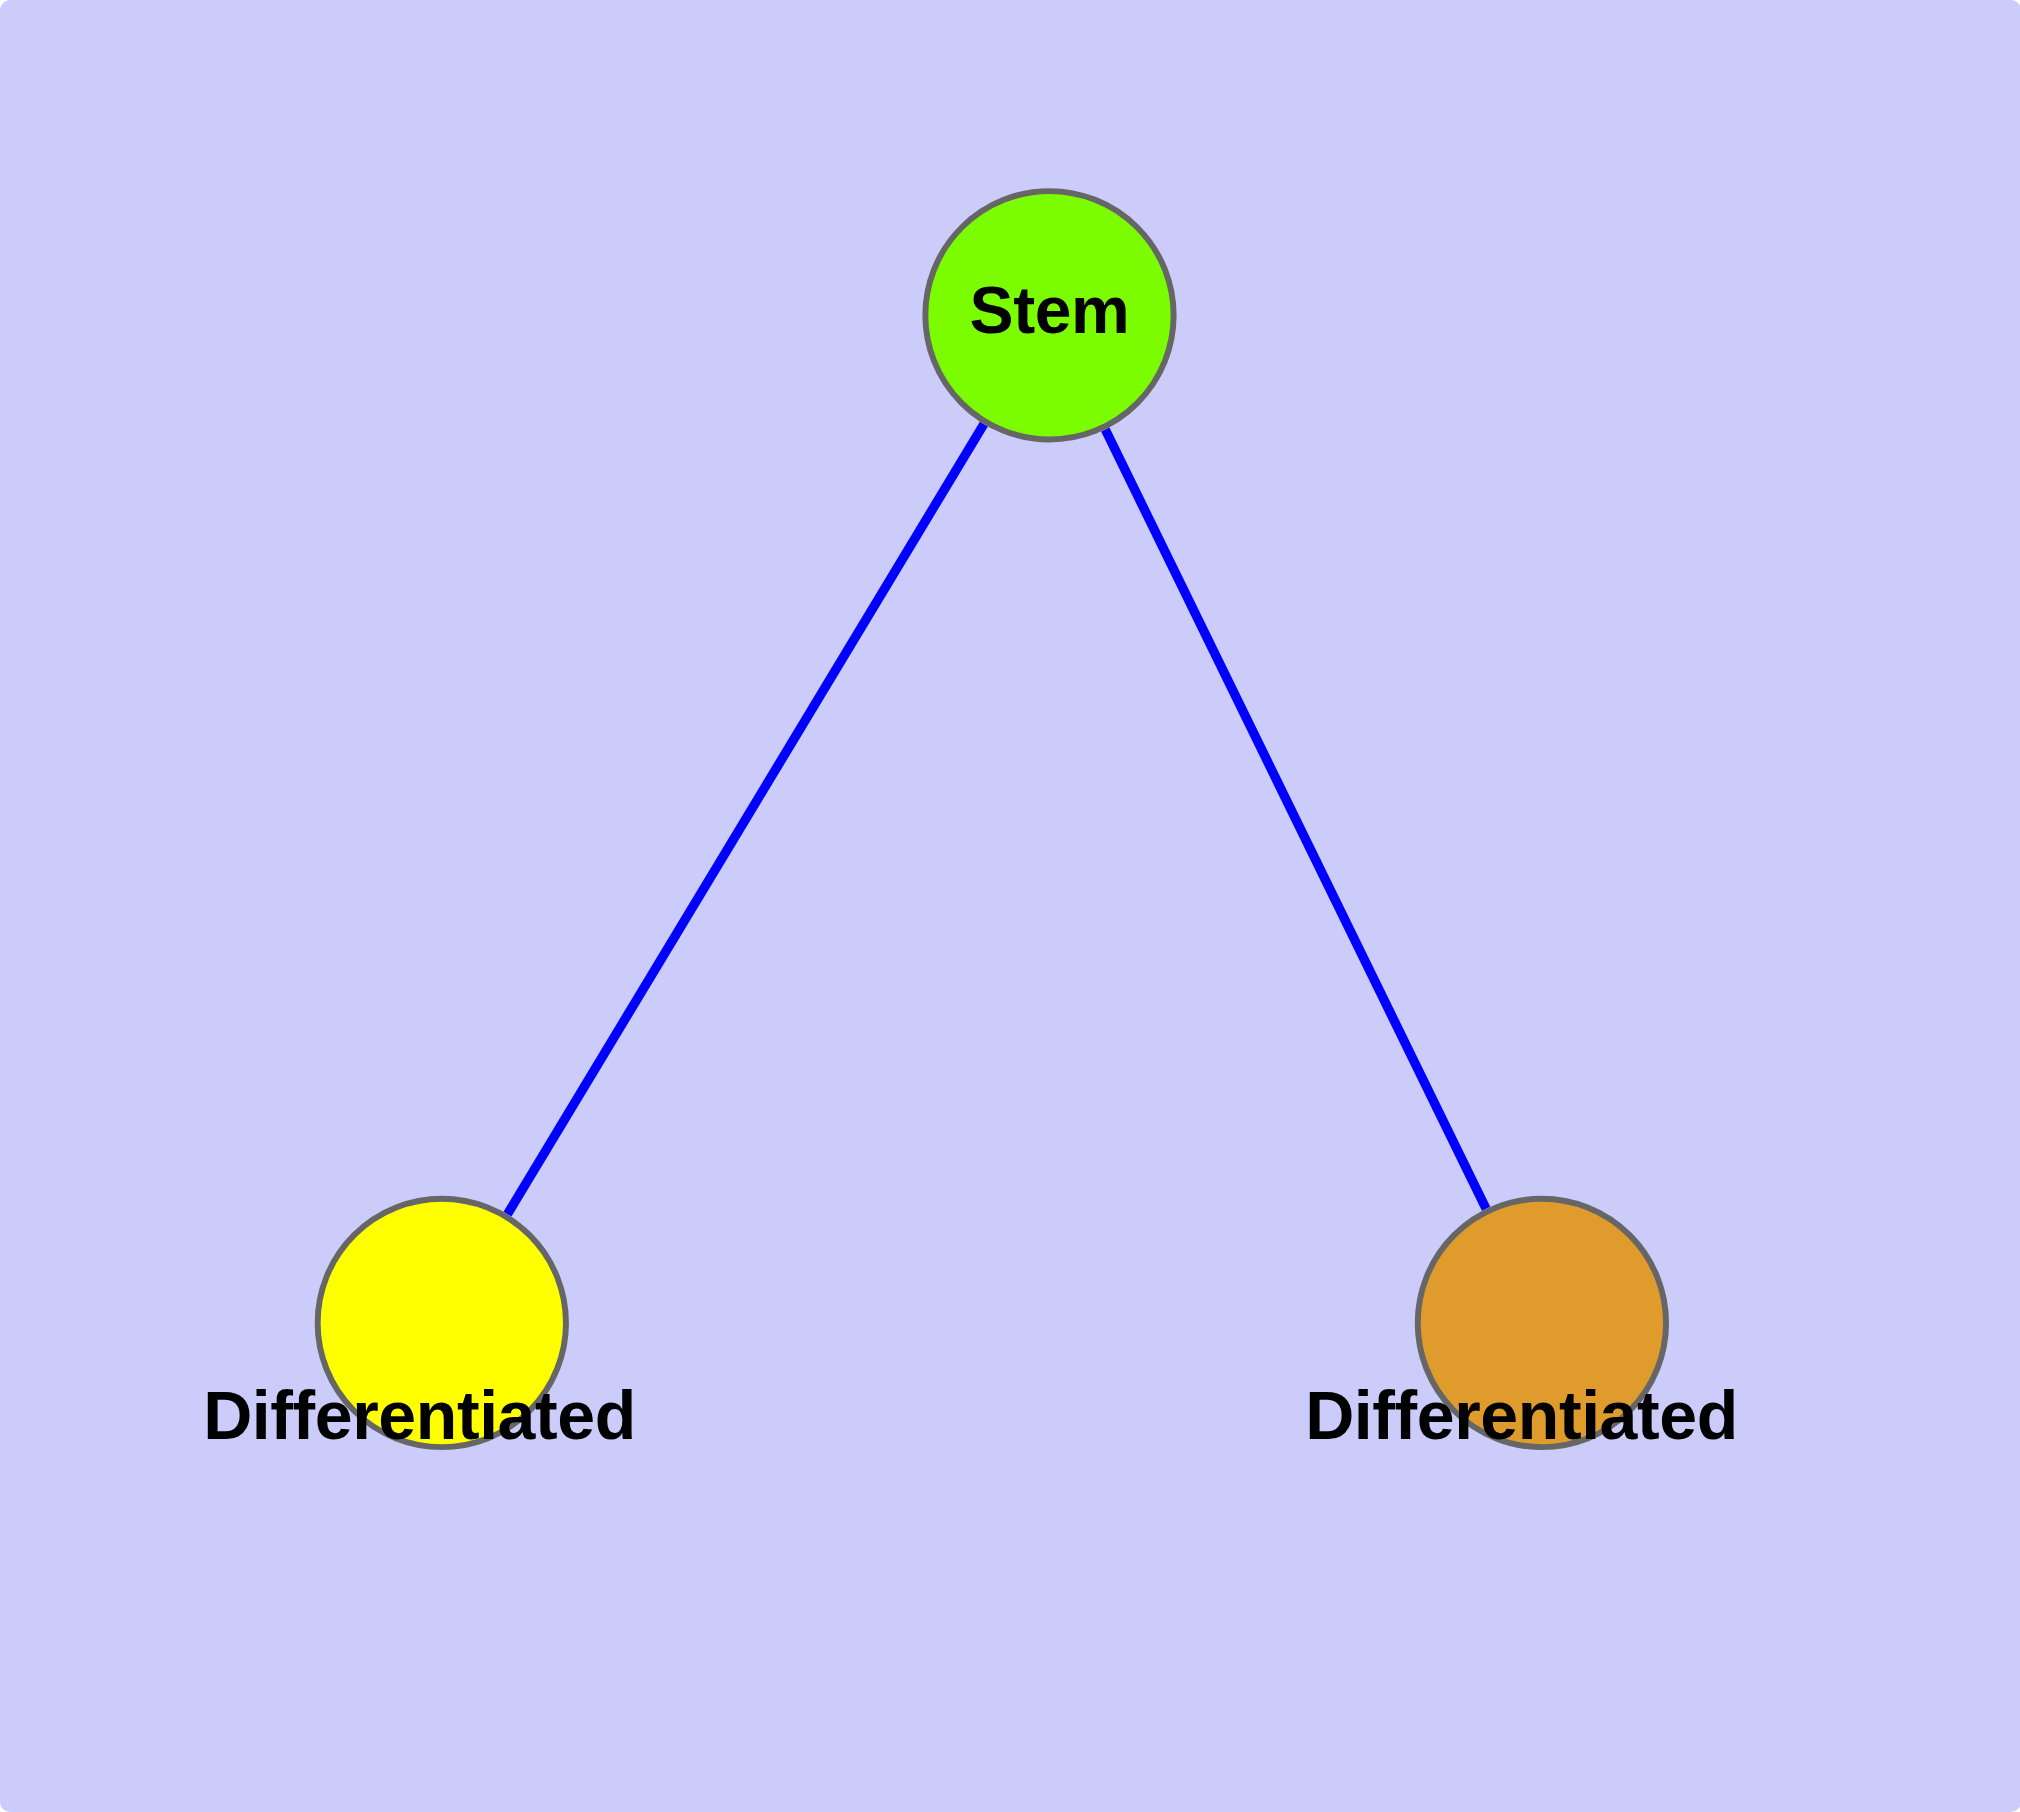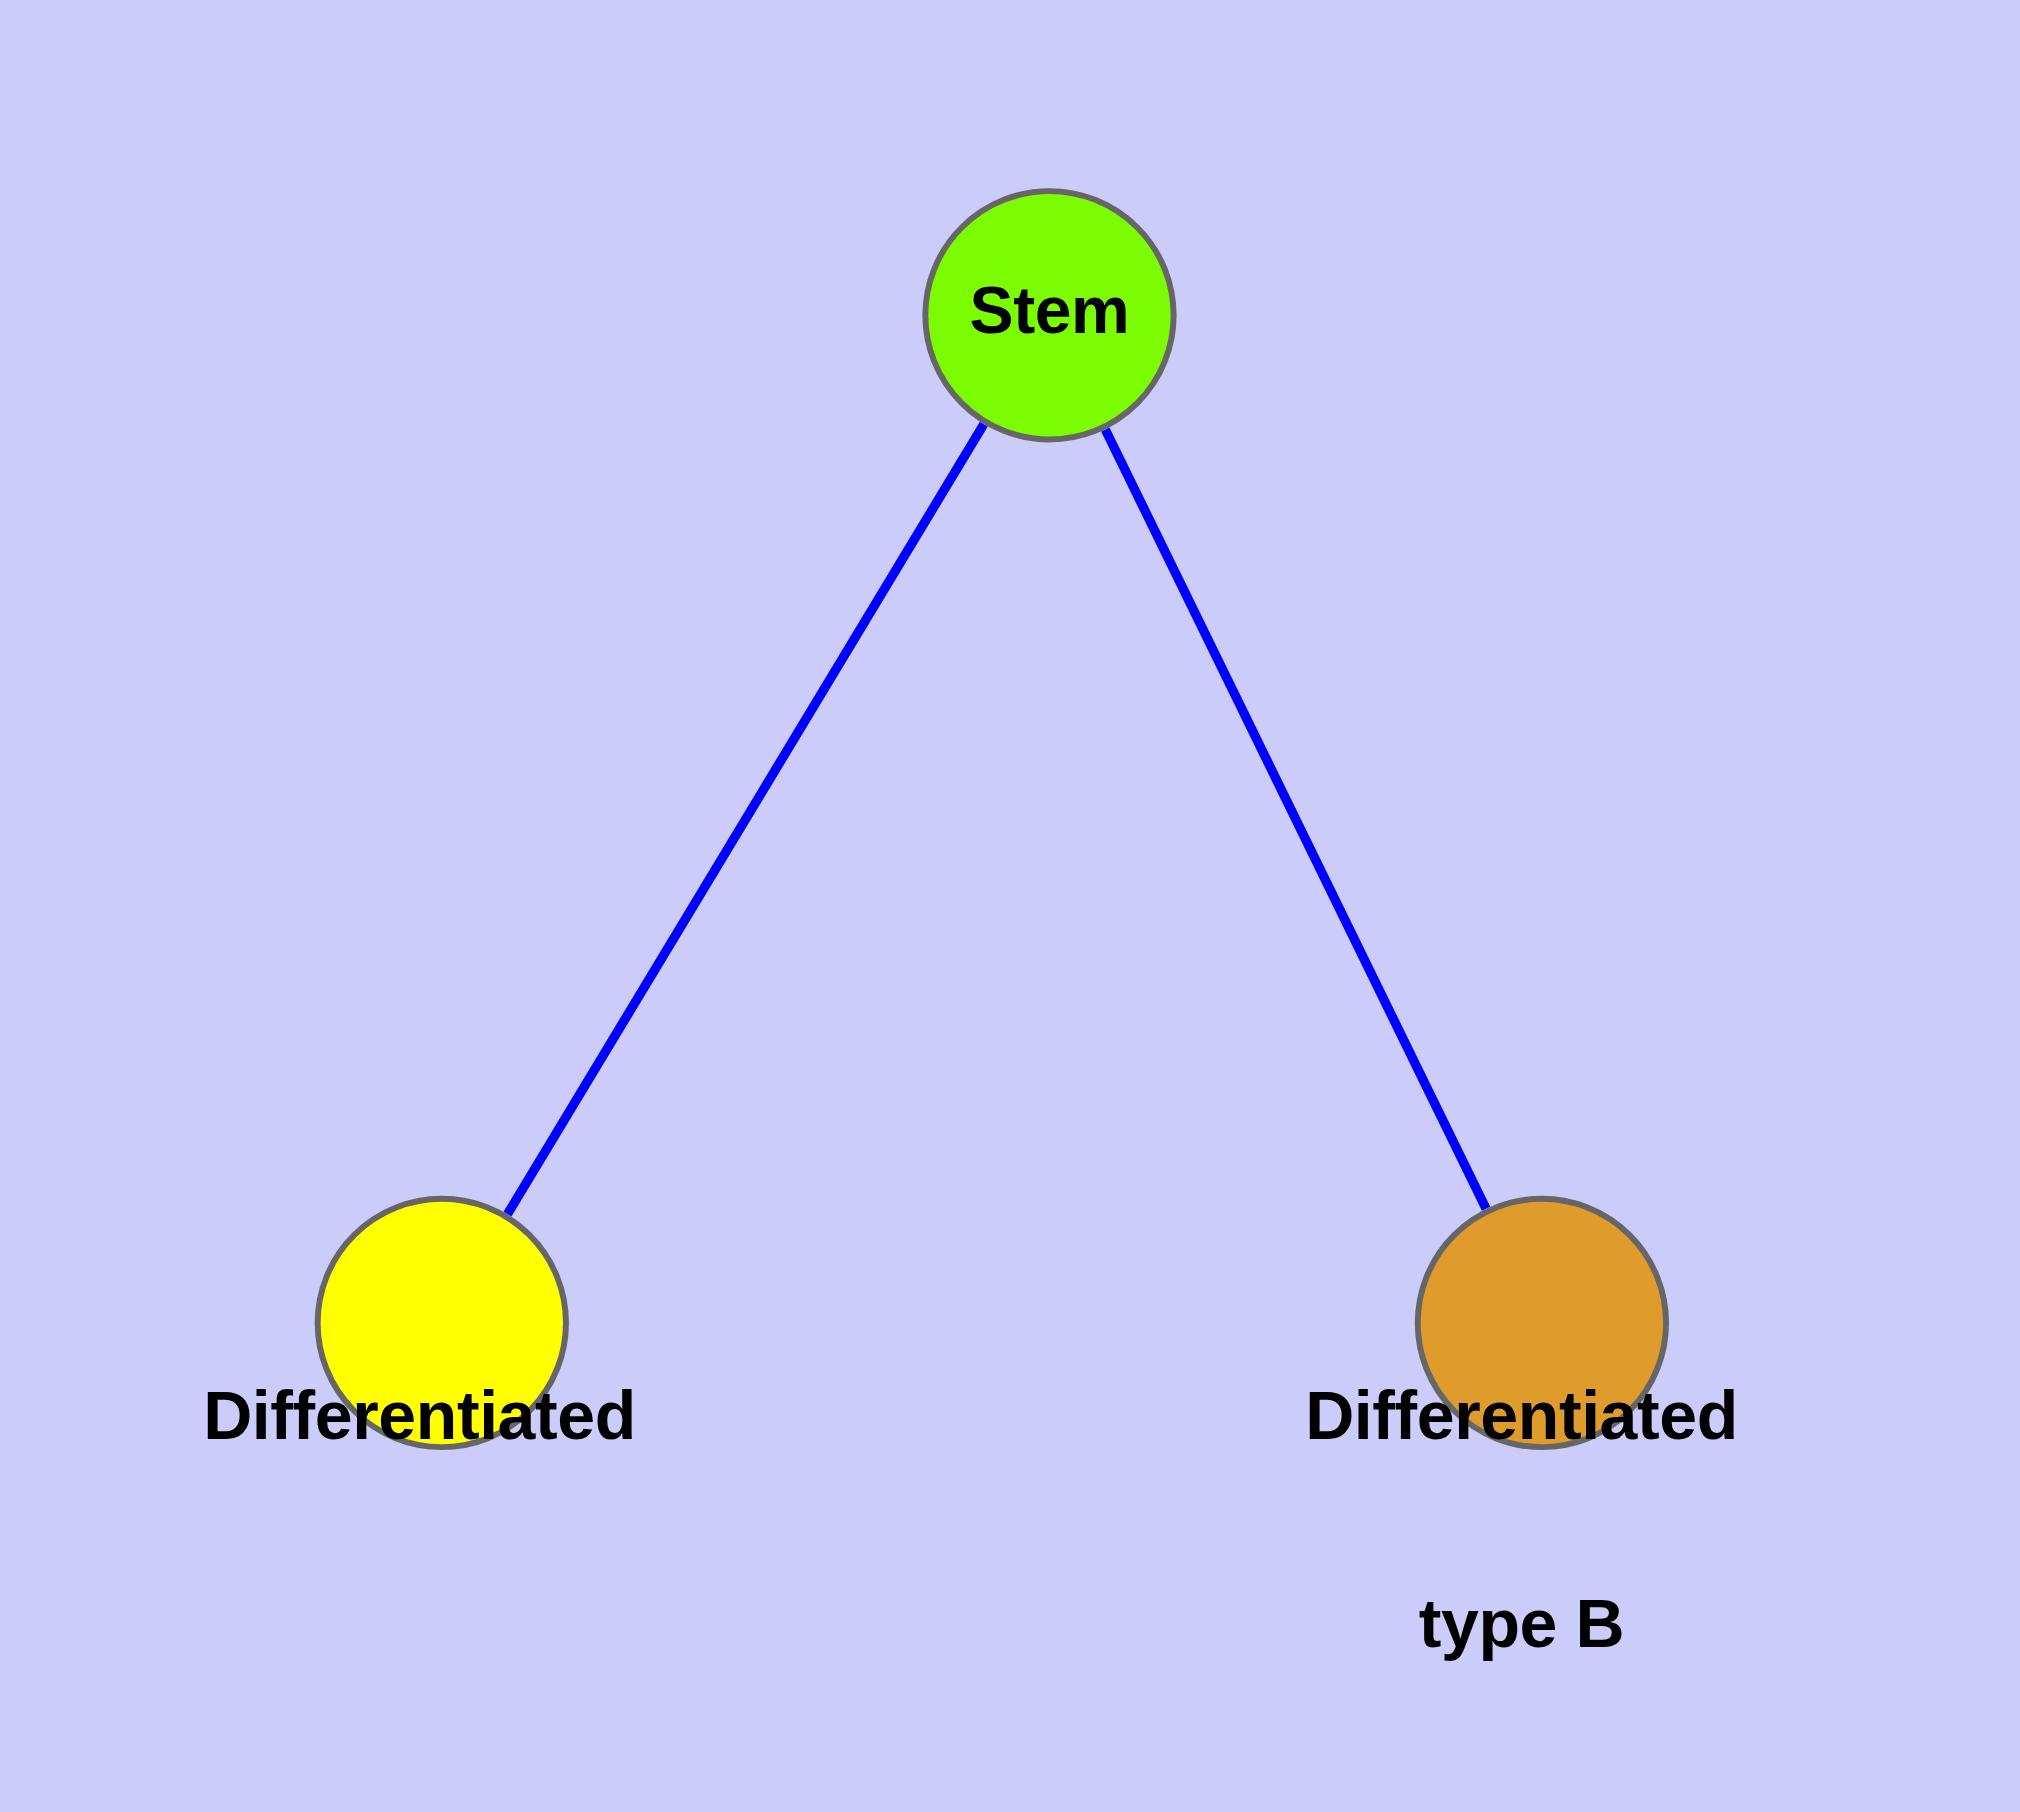--- a/index.html
+++ b/index.html
@@ -52,21 +52,21 @@
   #label-diffB {
     font-size: 68px;
     left: 1267px;
     top: 1242px;
     width: 509px;
   }
 </style>
 </head>
 <body>
 
-<div id="canvas" style="width: 2021px; height: 1812px;">
+<div id="canvas" style="width: 2021px; height: 1812px; border-radius: 10px;">
 
   <div id="bg-rect" style="width: 2021px; height: 1812px; background: rgb(204, 204, 250);"></div>
 
   <svg id="graph-svg" viewBox="0 0 2384 2138" xmlns="http://www.w3.org/2000/svg">
 
     <g>
       <line x1="1160.5398559382127" y1="500.45203806062074" x2="598.4601440617873" y2="1432.5479619393793" stroke="#0000ff" stroke-width="11" stroke-linecap="butt"></line>
       <line x1="1303.8550902828388" y1="506.7705720246047" x2="1753.1449097171612" y2="1426.2294279753953" stroke="#0000ff" stroke-width="11" stroke-linecap="butt"></line>
     </g>
 
@@ -78,17 +78,16 @@
   </svg>
 
   <div class="node-label" id="label-stem">Stem</div>
 
   <div class="node-label" id="label-diffA">
     <div>Differentiated</div>
   </div>
 
   <div class="node-label" id="label-diffB">
     <div>Differentiated</div>
-    <div>type B</div>
   </div>
 
 </div>
 
 
 </body></html>

